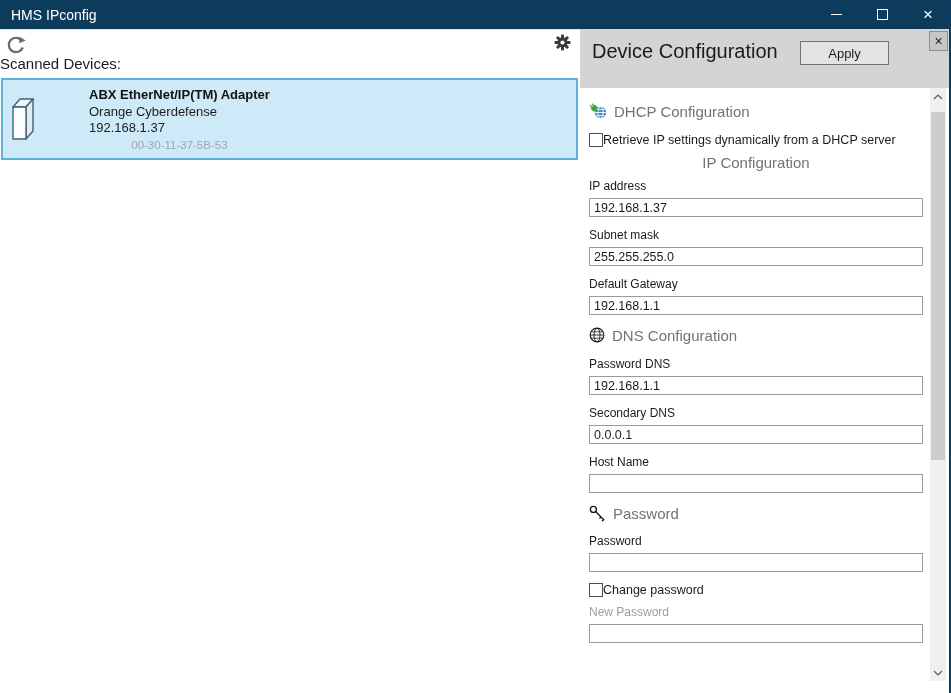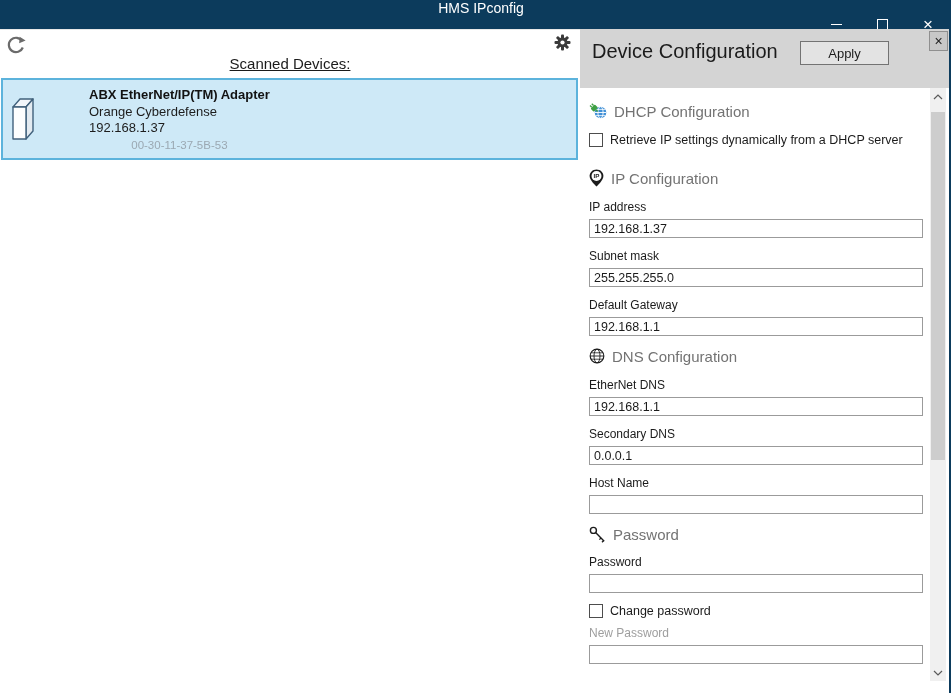--- a/index.html
+++ b/index.html
@@ -2,52 +2,52 @@
 <html><head>
 <meta charset="utf-8">
 <style>
   html,body{margin:0;padding:0;}
   body{
     width:951px;height:693px;position:relative;overflow:hidden;
     font-family:"Liberation Sans",sans-serif;background:#ffffff;
     -webkit-font-smoothing:antialiased;
   }
   
-  .titlebar{position:absolute;top:0;left:0;width:951px;height:29px;background:#0C3B5C;display:flex;align-items:center;flex-direction:column;}
+  .titlebar{position:absolute;top:0;left:0;width:951px;height:29px;background:#0C3B5C;display:flex;align-items:center;}
   .titlebar-title{color:#ffffff;font-size:14px;padding-left:11px;}
   .caption-buttons{margin-left:auto;display:flex;height:100%;}
   .caption-btn{width:46px;height:100%;display:flex;align-items:center;justify-content:center;cursor:default;}
   .min-glyph{width:11px;height:1px;background:#ffffff;display:block;}
   .max-glyph{width:9px;height:9px;border:1px solid #ffffff;display:block;}
   .close-glyph{color:#ffffff;font-size:17px;line-height:1;}
   
   .left-panel{position:absolute;top:29px;left:0;width:580px;bottom:0;background:#ffffff;border-top:1px solid #e8e8e8;box-sizing:border-box;}
   .refresh-btn{position:absolute;top:4px;left:5px;width:22px;height:22px;}
   .gear-btn{position:absolute;top:4px;right:9px;width:17px;height:17px;}
-  .scanned-heading{position:absolute;top:25px;left:0;width:100%;text-align:center;font-size:15px;color:#1b1b1b;text-decoration:underline;}
+  .scanned-heading{position:absolute;top:25px;left:0;width:100%;font-size:15px;color:#1b1b1b;}
   .device-item{position:absolute;top:48px;left:1px;width:577px;height:82px;box-sizing:border-box;
     background:#CEE9F7;border:2px solid #5CB3DC;display:flex;cursor:default;gap:44px;}
   .device-icon-box{width:42px;display:flex;align-items:center;justify-content:center;}
   .device-text{padding-top:7px;line-height:16.5px;}
   .device-name{font-size:13px;font-weight:bold;color:#121212;}
   .device-vendor,.device-ip{font-size:13px;color:#1d1d1d;}
   .device-mac{font-size:11.5px;color:#9BA8B2;text-align:center;}
   
   .config-panel{position:absolute;top:29px;left:580px;width:371px;bottom:12px;background:#ffffff;}
   .config-header{position:absolute;top:0;left:0;right:0;height:59px;background:#D4D4D4;}
   .config-title{position:absolute;left:12px;top:11px;font-size:20px;color:#1b1b1b;}
   .apply-btn{position:absolute;left:220px;top:12px;width:89px;height:24px;background:#E3E3E3;border:1px solid #737373;
     font-family:inherit;font-size:13px;color:#1b1b1b;cursor:default;}
   .panel-close-btn{position:absolute;top:2px;right:3px;width:19px;height:20px;background:#C7C7C7;border:1px solid #8f8f8f;
     box-sizing:border-box;display:flex;align-items:center;justify-content:center;font-size:14px;color:#1b1b1b;cursor:default;}
   .config-content{position:absolute;top:59px;left:0;right:21px;bottom:0;padding:13px 7px 0 9px;}
   .section-head{display:flex;align-items:center;gap:7px;font-size:15px;color:#737373;height:20px;}
-  .mt21{margin-top:21px;}
+  .mt21{flex-direction:column;}
   .mt22{margin-top:10px;}
-  .checkbox-row{display:flex;align-items:center;gap:7px;margin-top:11px;font-size:12.5px;color:#1b1b1b;height:15px;}
+  .checkbox-row{display:flex;align-items:center;margin-top:11px;font-size:12.5px;color:#1b1b1b;height:15px;}
   .checkbox{width:12px;height:12px;border:1px solid #4d4d4d;background:#ffffff;flex:none;}
   .field{margin-top:11px;}
   .field.mt12{margin-top:12px;}
   .field.mt8{margin-top:8px;}
   .field-label{font-size:12px;color:#1b1b1b;height:14px;margin-bottom:5px;}
   .field-label.disabled{color:#9e9e9e;}
   .field input{display:block;width:100%;height:19px;box-sizing:border-box;border:1px solid #9b9b9b;background:#ffffff;
     font-family:inherit;font-size:12.5px;color:#1b1b1b;padding:0 4px;outline:none;}
   
   .scrollbar{position:absolute;top:59px;right:5px;width:16px;bottom:0;background:#F0F0F0;}
@@ -176,21 +176,21 @@
       <svg width="16" height="16" viewBox="0 0 16 16">
         <circle cx="8" cy="8" r="6.8" fill="none" stroke="#1c1c1c" stroke-width="1.2"></circle>
         <ellipse cx="8" cy="8" rx="3" ry="6.8" fill="none" stroke="#1c1c1c" stroke-width="0.9"></ellipse>
         <line x1="1.4" y1="8" x2="14.6" y2="8" stroke="#1c1c1c" stroke-width="0.9"></line>
         <line x1="2.3" y1="4.8" x2="13.7" y2="4.8" stroke="#1c1c1c" stroke-width="0.8"></line>
         <line x1="2.3" y1="11.2" x2="13.7" y2="11.2" stroke="#1c1c1c" stroke-width="0.8"></line>
       </svg>
       <span>DNS Configuration</span>
     </div>
     <div class="field mt12">
-      <div class="field-label">EtherNet DNS</div>
+      <div class="field-label">Password DNS</div>
       <input type="text" value="192.168.1.1" style="">
     </div>
     <div class="field">
       <div class="field-label">Secondary DNS</div>
       <input type="text" value="0.0.0.1" style="">
     </div>
     <div class="field">
       <div class="field-label">Host Name</div>
       <input type="text" value="" style="">
     </div>

